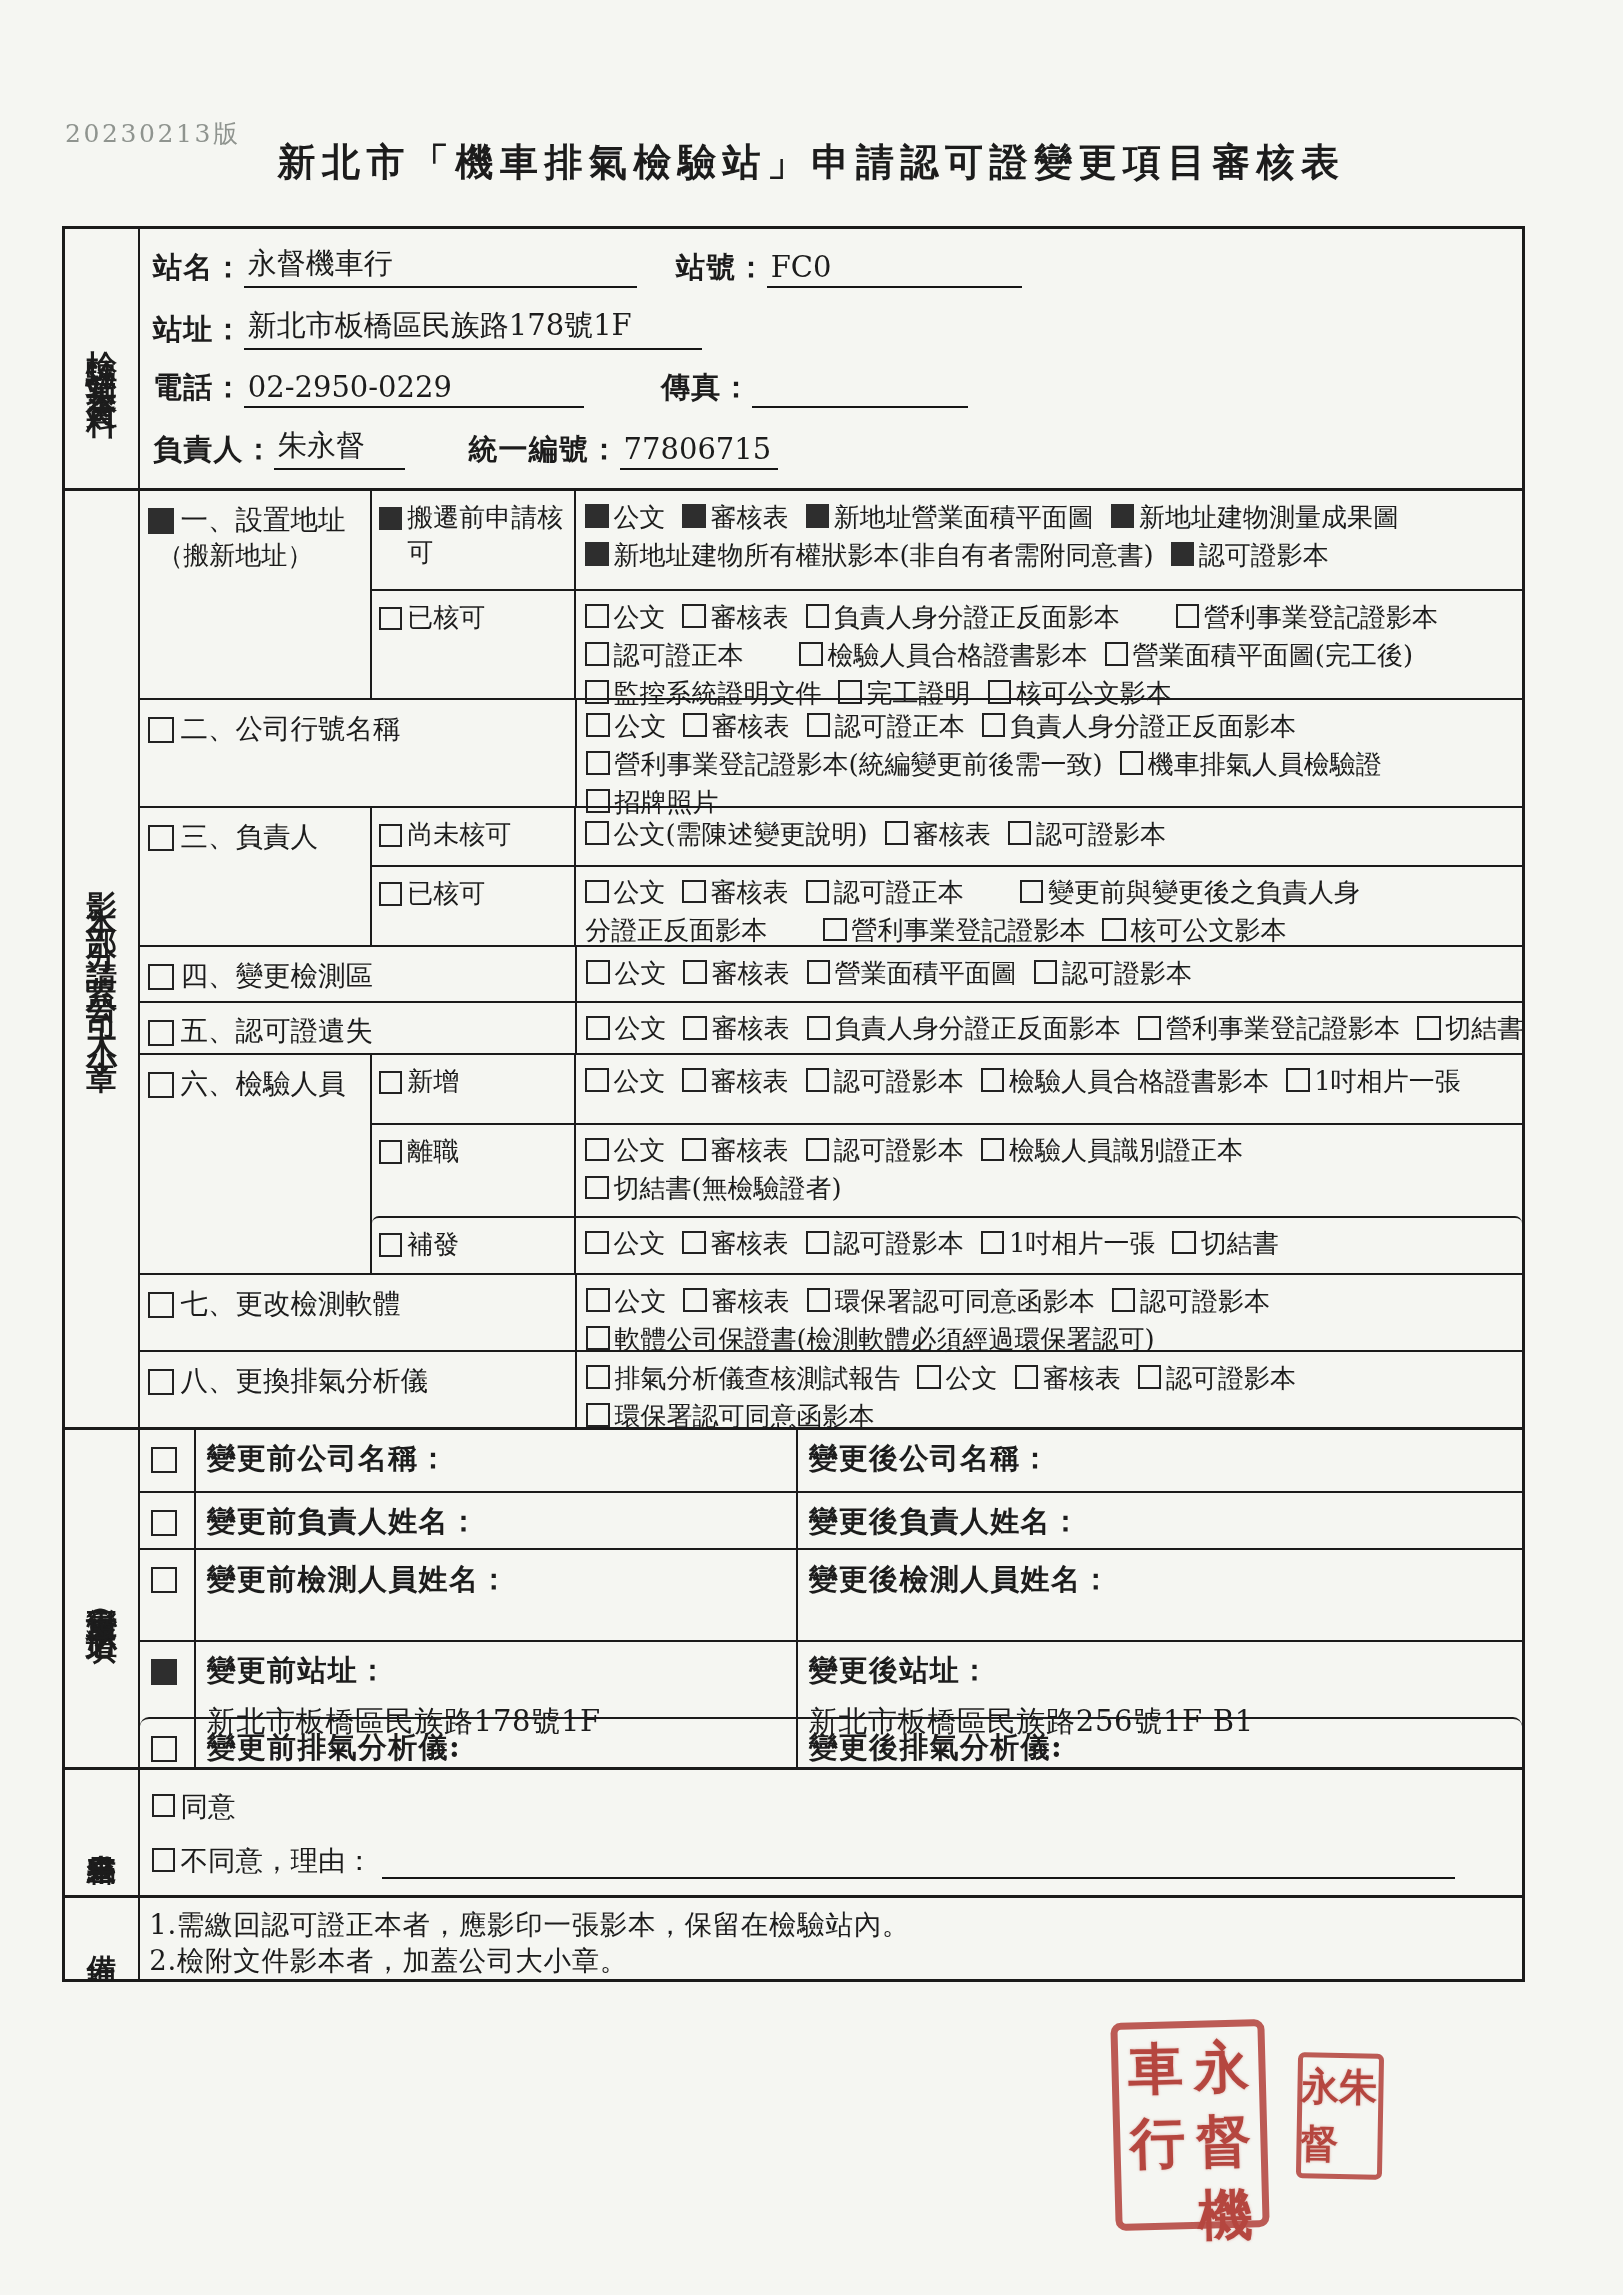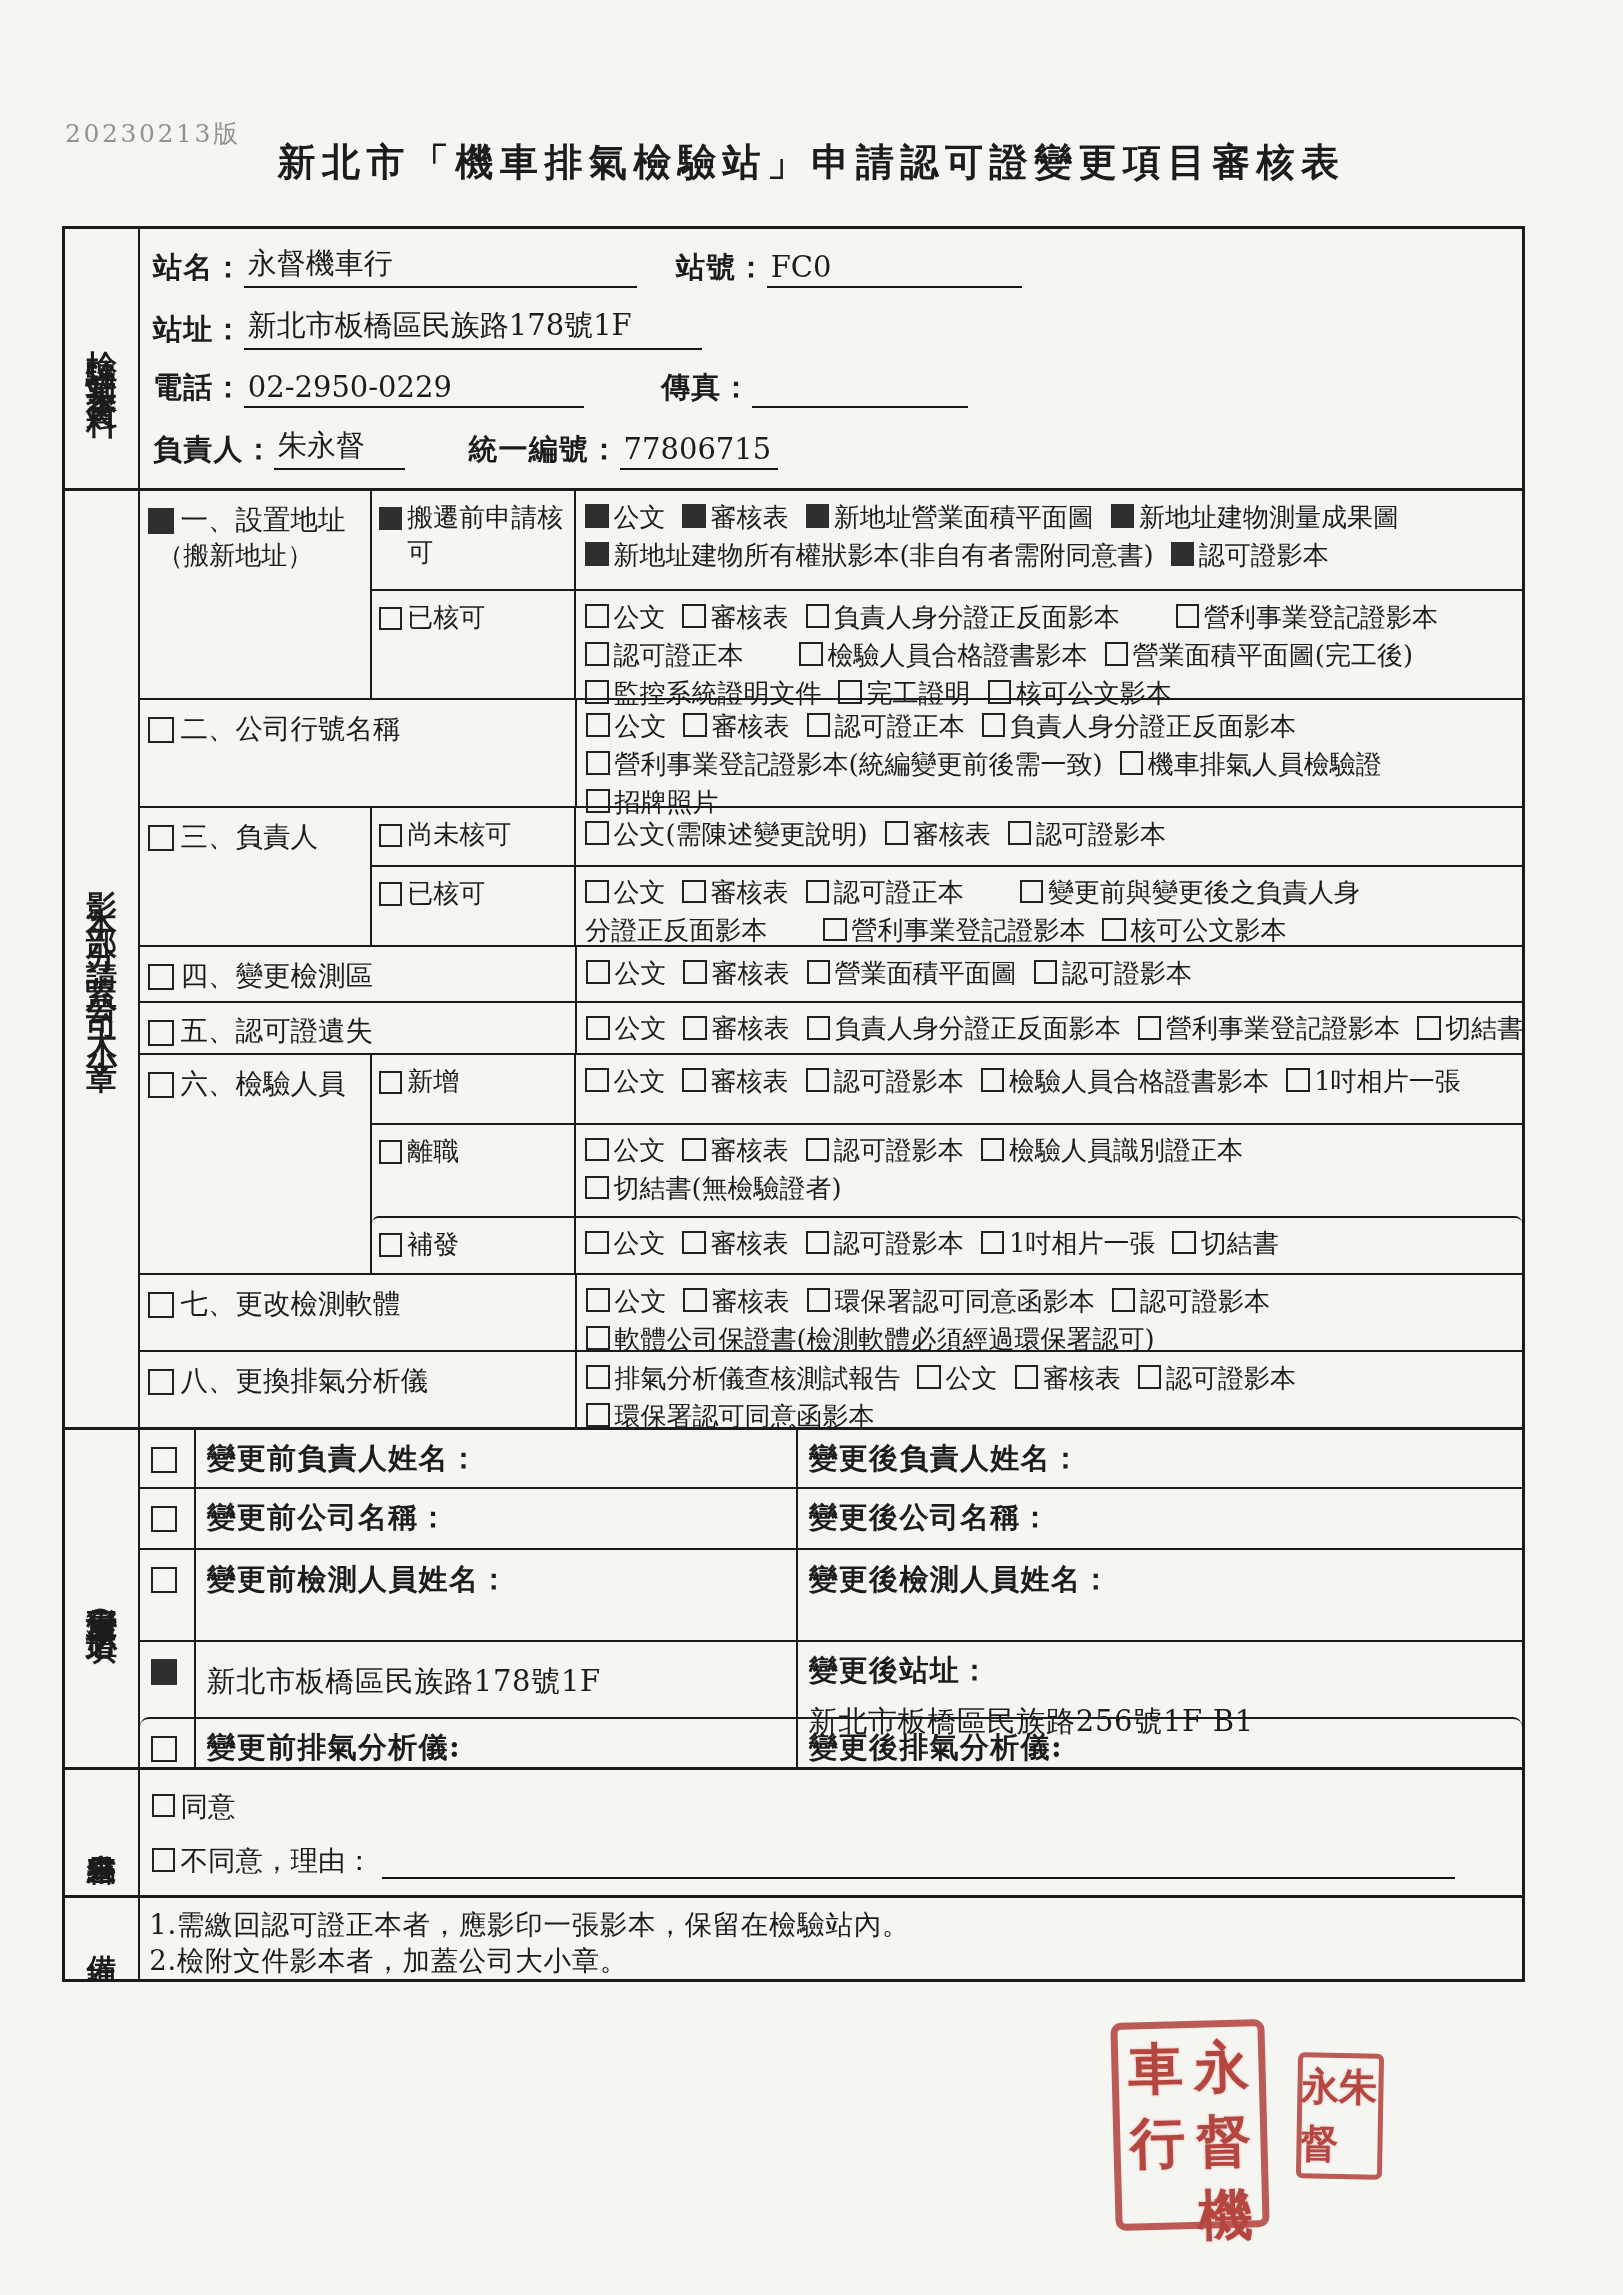--- a/index.html
+++ b/index.html
@@ -582,50 +582,51 @@
             </div>
           </div>
         </div>
     </section>
 
     <section class="sec s3">
       <div class="vcell">
         <div class="vtxt" style="letter-spacing:3.9px; line-height:73px;">變更事項（必填）</div>
       </div>
       <div class="scontent" id="change-rows">
+          <div class="chrow" style="height: 62px;">
+            <div class="chcb"><span class="cb big"></span></div>
+            <div class="chbefore">
+              <div class="chlab">變更前公司名稱：</div>
+            </div>
+            <div class="chafter">
+              <div class="chlab">變更後公司名稱：</div>
+            </div>
+          </div>
           <div class="chrow" style="height: 58px;">
             <div class="chcb"><span class="cb big"></span></div>
             <div class="chbefore">
               <div class="chlab">變更前負責人姓名：</div>
             </div>
             <div class="chafter">
               <div class="chlab">變更後負責人姓名：</div>
             </div>
           </div>
-          <div class="chrow" style="height: 62px;">
-            <div class="chcb"><span class="cb big"></span></div>
-            <div class="chbefore">
-              <div class="chlab">變更前公司名稱：</div>
-            </div>
-            <div class="chafter">
-              <div class="chlab">變更後公司名稱：</div>
-            </div>
-          </div>
           <div class="chrow" style="height: 93px;">
             <div class="chcb"><span class="cb big"></span></div>
             <div class="chbefore">
               <div class="chlab">變更前檢測人員姓名：</div>
             </div>
             <div class="chafter">
               <div class="chlab">變更後檢測人員姓名：</div>
             </div>
           </div>
           <div class="chrow" style="height: 77px;">
             <div class="chcb"><span class="cb f big"></span></div>
             <div class="chbefore">
+              <div class="chlab">變更前站址：</div>
               <div class="chval">新北市板橋區民族路178號1F</div>
             </div>
             <div class="chafter">
               <div class="chlab">變更後站址：</div>
               <div class="chval">新北市板橋區民族路256號1F B1</div>
             </div>
           </div>
           <div class="chrow" style="height: 50px; border-radius: 9px;">
             <div class="chcb"><span class="cb big"></span></div>
             <div class="chbefore">

